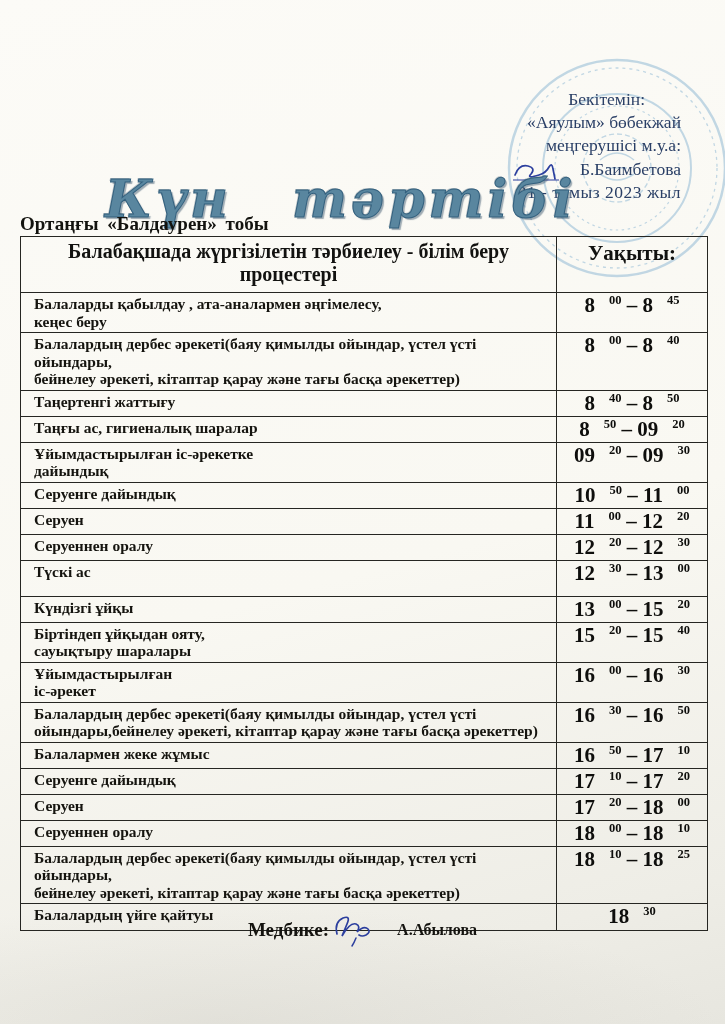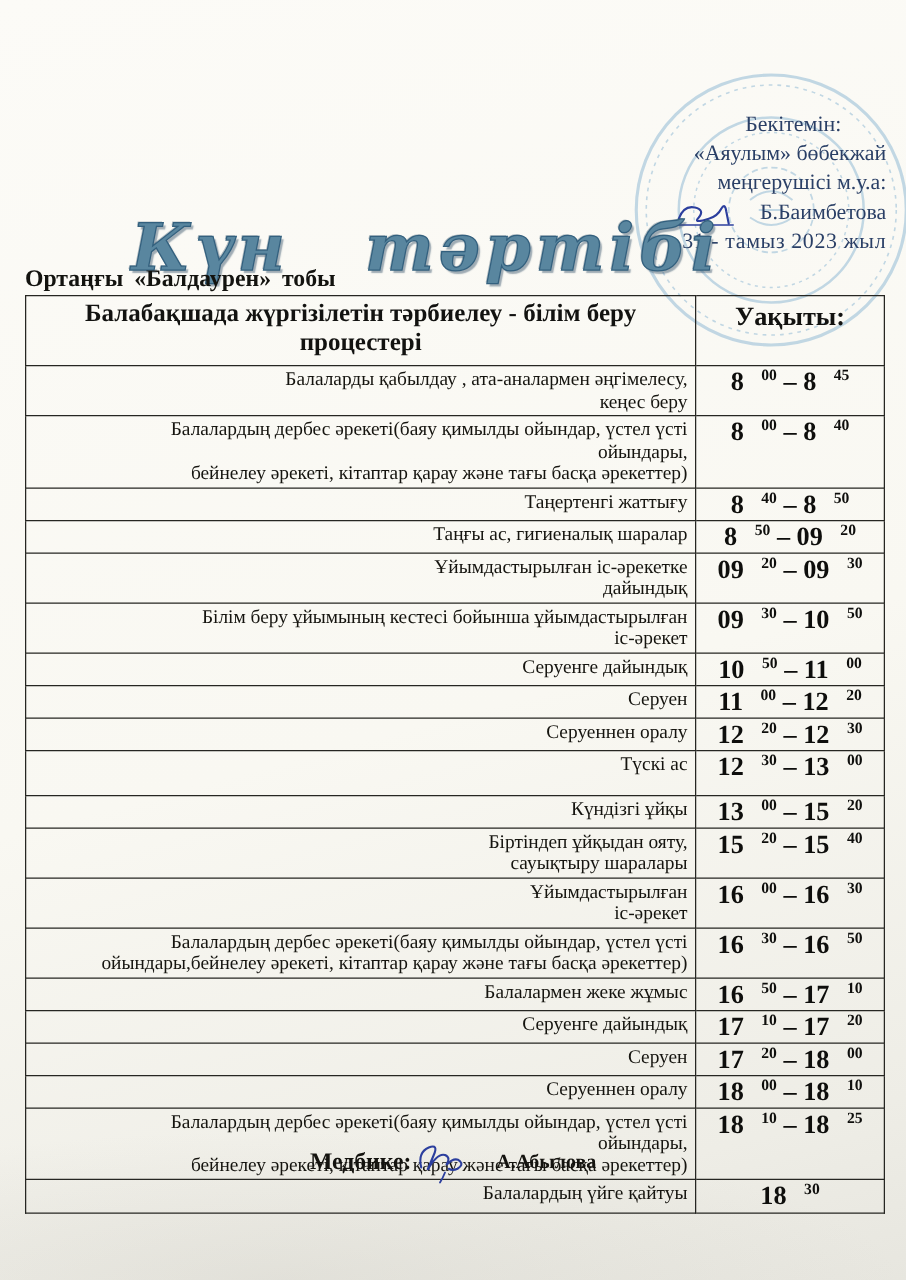--- a/index.html
+++ b/index.html
@@ -8,21 +8,21 @@
   .page{position:relative;width:725px;height:1024px;overflow:hidden;
         background:linear-gradient(165deg,#fcfbf7 0%,#f9f8f2 55%,#eeede6 88%,#e7e6df 100%);}
   .page::after{content:"";position:absolute;left:0;bottom:0;width:100%;height:120px;
         background:radial-gradient(ellipse at 30% 100%, rgba(190,188,180,.25), rgba(0,0,0,0) 70%);
         pointer-events:none;}
 
   
   .stamp{position:absolute;left:505px;top:56px;width:224px;height:224px;z-index:1;opacity:.6;}
 
   
-  .approval{position:absolute;right:16px;top:88px;width:230px;z-index:2;
+  .approval{position:absolute;right:44px;top:88px;width:230px;z-index:2;
             color:#2a3f66;font-size:17.5px;line-height:23px;text-align:right;}
   .approval .l1{padding-right:36px;}
   .approval .sig-line{display:flex;justify-content:flex-end;align-items:flex-end;gap:13px;}
   .approval .sig{position:relative;top:3px;}
   .approval .l5{letter-spacing:.5px;}
 
   
   .doc-title{position:absolute;left:105px;top:168px;z-index:2;
              font-family:"DejaVu Serif",serif;font-style:italic;font-weight:bold;
              font-size:52px;color:#59869f;letter-spacing:4px;word-spacing:38px;
@@ -34,22 +34,22 @@
   
   table.schedule{position:absolute;left:20px;top:236px;width:687px;z-index:2;
                  border-collapse:collapse;table-layout:fixed;}
   table.schedule col.c-act{width:536px;}
   table.schedule col.c-time{width:151px;}
   table.schedule th,table.schedule td{border:1.5px solid #262622;vertical-align:top;}
   th.h-act{font-size:20px;font-weight:bold;text-align:center;padding:3px 30px 6px;
            color:#121210;line-height:23px;}
   th.h-time{font-size:21px;font-weight:bold;text-align:center;color:#121210;
             padding-top:4px;}
-  td.act{font-weight:normal;font-size:15.5px;line-height:17.5px;color:#15140f;
-         padding:2px 6px 2px 13px;text-align:right;}
+  td.act{font-weight:bold;font-size:15.5px;line-height:17.5px;color:#15140f;
+         padding:2px 6px 2px 13px;}
   td.time{text-align:center;font-weight:bold;font-size:21px;color:#0e0e0c;
           line-height:1.05;padding:1px 2px 2px;white-space:nowrap;}
   td.time sup{font-size:12.5px;line-height:0;padding-left:14px;}
   tr.tall td{height:31px;}
 
   
   .footer{position:absolute;left:0;top:912px;width:725px;z-index:2;
           display:flex;justify-content:center;align-items:center;gap:2px;}
   .footer .medbike{font-weight:bold;font-size:19px;color:#14130f;}
   .footer .nurse{font-weight:bold;font-size:16px;color:#14130f;margin-left:18px;}
@@ -112,24 +112,20 @@
         </tr>
         <tr>
           <td class="act">Таңғы ас, гигиеналық шаралар</td>
           <td class="time">8<sup>50</sup> – 09<sup>20</sup></td>
         </tr>
         <tr>
           <td class="act">Ұйымдастырылған іс-әрекетке<br>дайындық</td>
           <td class="time">09<sup>20</sup> – 09<sup>30</sup></td>
         </tr>
         <tr>
-          <td class="act">Білім беру ұйымының кестесі бойынша ұйымдастырылған<br>іс-әрекет</td>
-          <td class="time">09<sup>30</sup> – 10<sup>50</sup></td>
-        </tr>
-        <tr>
           <td class="act">Серуенге  дайындық</td>
           <td class="time">10<sup>50</sup> – 11<sup>00</sup></td>
         </tr>
         <tr>
           <td class="act">Серуен</td>
           <td class="time">11<sup>00</sup> – 12<sup>20</sup></td>
         </tr>
         <tr>
           <td class="act">Серуеннен оралу</td>
           <td class="time">12<sup>20</sup> – 12<sup>30</sup></td>

